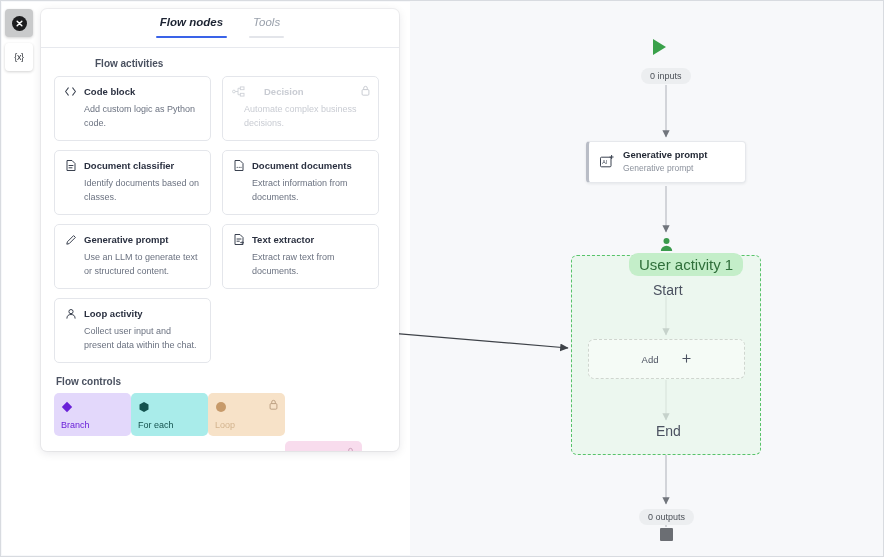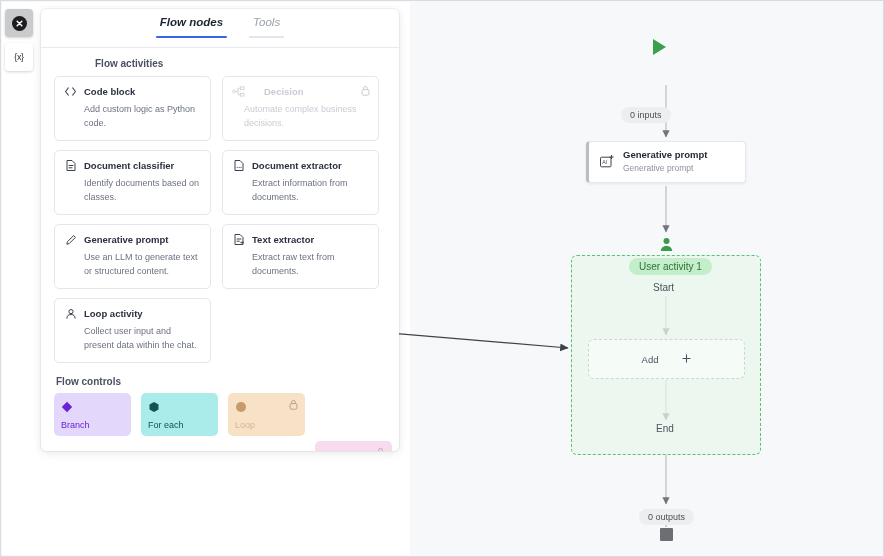--- a/index.html
+++ b/index.html
@@ -132,21 +132,21 @@
     position:absolute;right:8px;top:8px;color:#c3c6cd;
   }
   .lock-ico svg{display:block;}
 
   
   .controls-title{
     font-size:10px;color:#4a5160;font-weight:bold;
     margin:13px 0 6px 2px;
   }
   .ctrl-grid{
-    display:grid;grid-template-columns:repeat(4,77px);gap:10px;
+    display:grid;grid-template-columns:repeat(4,77px);gap:0;
   }
   .ctrl-card{
     height:43px;border-radius:5px;padding:6px 7px 0 7px;
     box-sizing:border-box;position:relative;cursor:pointer;
   }
   .ctrl-label{
     position:absolute;left:7px;bottom:6px;font-size:9px;
   }
   .ctrl-shape{ width:12px;height:12px; }
   .ctrl-lock{ position:absolute;right:7px;top:6px; }
@@ -192,26 +192,26 @@
 
   .group-box{
     width:190px;height:200px;
     border:1.5px dashed #58c36a;
     border-radius:6px;
     background:rgba(232,247,234,.72);
     box-sizing:border-box;
   }
   .group-label{
     background:#c4eec9;color:#2f6f3a;
-    font-size:10px;border-radius:9px;padding:3px 10px;
+    font-size:15px;border-radius:9px;padding:3px 10px;
     white-space:nowrap;
   }
   .user-ico{ color:#3a9a4c; }
   .user-ico svg{display:block;}
-  .g-text{ font-size:10px;color:#4b5160; }
+  .g-text{ font-size:14px;color:#4b5160; }
   .add-box{
     width:157px;height:40px;
     border:1px dashed #cfd6cf;
     border-radius:6px;
     background:rgba(246,251,246,.9);
     display:flex;align-items:center;justify-content:center;gap:24px;
     font-size:9.5px;color:#4b5160;
     cursor:pointer;box-sizing:border-box;
   }
   .conn{ position:absolute;pointer-events:none; }
@@ -324,21 +324,21 @@
         <div class="node-card">
           <div class="node-head">
             <span class="node-ico">
               <svg width="12" height="13" viewBox="0 0 12 13">
                 <path d="M2,1.5 h5 l3,3 v7 h-8 z" fill="none" stroke="currentColor" stroke-width="1" stroke-linejoin="round"></path>
                 <circle cx="4.2" cy="8.3" r=".6" fill="currentColor"></circle>
                 <circle cx="6.2" cy="8.3" r=".6" fill="currentColor"></circle>
                 <circle cx="8.0" cy="8.3" r=".6" fill="currentColor"></circle>
               </svg>
             </span>
-            <span class="node-title">Document extractor</span>
+            <span class="node-title">Document documents</span>
           </div>
           <div class="node-desc">Extract information from documents.</div>
         </div>
 
         <div class="node-card">
           <div class="node-head">
             <span class="node-ico">
               <svg width="12" height="12" viewBox="0 0 12 12">
                 <path d="M8.6,1.6 l1.8,1.8 L4.2,9.6 l-2.4,.6 .6,-2.4 z" fill="none" stroke="currentColor" stroke-width="1" stroke-linejoin="round"></path>
               </svg>
@@ -425,21 +425,21 @@
       </div>
     </div>
   </div>
 
   <div class="graph">
 
     <div class="g-item" style="left:652px;top:38px;">
       <div class="play-tri"></div>
     </div>
 
-    <div class="g-item" style="left:620px;top:64px;margin-top:39px;">
+    <div class="g-item" style="left:640px;top:64px;">
       <span class="pill">0 inputs</span>
     </div>
 
     <div class="g-item gp-node" style="left:585px;top:140px;">
       <span class="gp-ico">
         <svg width="16" height="16" viewBox="0 0 16 16">
           <rect x="1.5" y="3.2" width="10.5" height="9.6" rx="1" fill="none" stroke="currentColor" stroke-width="1"></rect>
           <text x="3.3" y="10.2" font-size="5.2" fill="currentColor" font-family="Liberation Sans, sans-serif">AI</text>
           <path d="M12.6,1.4 v3.2 M11,3 h3.2" stroke="currentColor" stroke-width="1" stroke-linecap="round"></path>
         </svg>

